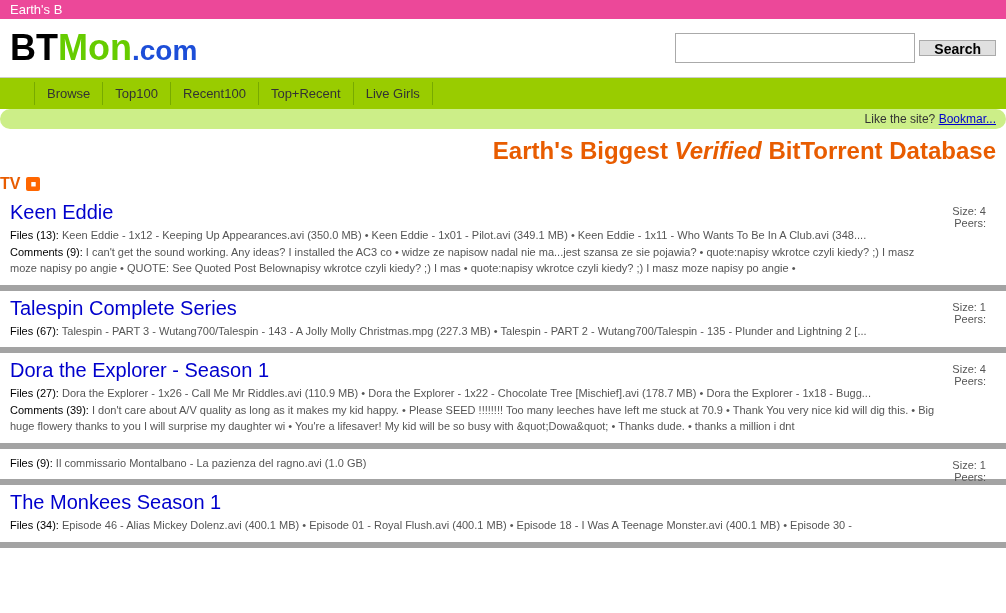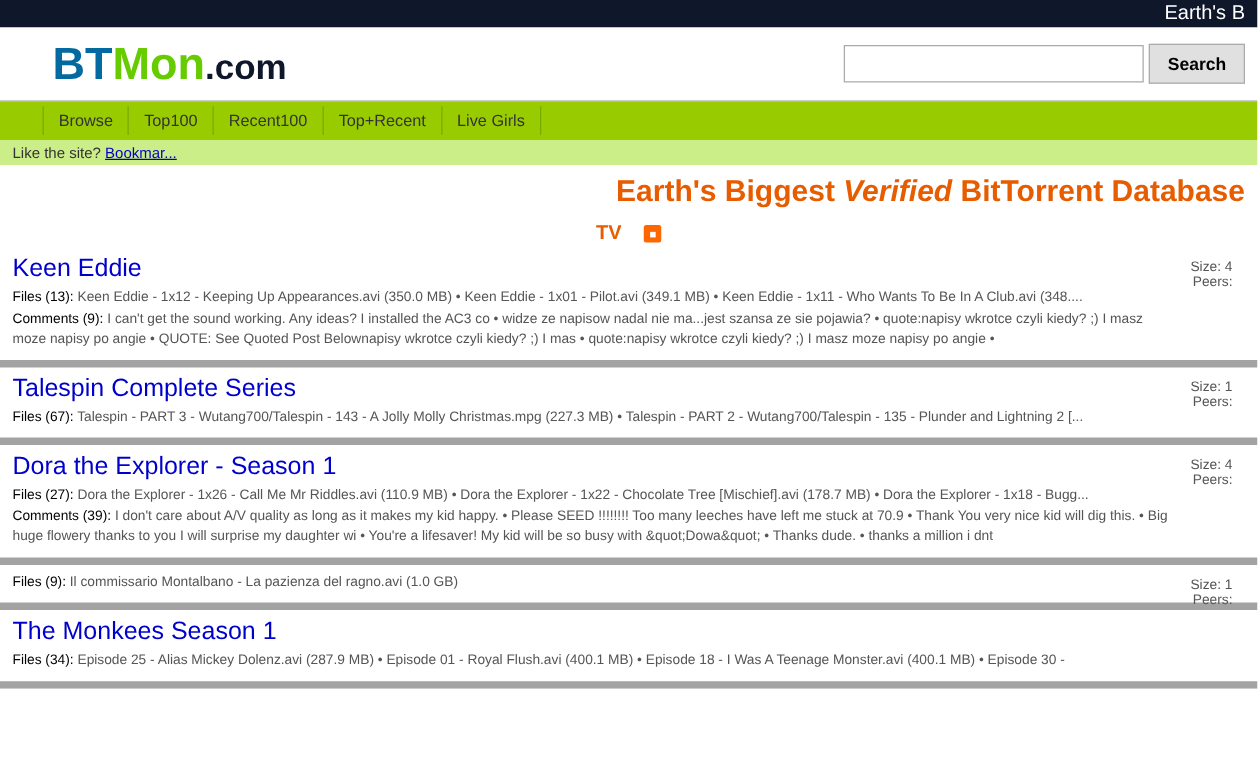--- a/index.html
+++ b/index.html
@@ -12,37 +12,37 @@
       display: flex;
       align-items: center;
       justify-content: space-between;
       border-bottom: 1px solid #ccc;
     }
     #logo {
       font-size: 36px;
       font-weight: bold;
       font-family: Arial, sans-serif;
     }
-    #logo .bt { color: #0369a1; margin-left: 32px; }
+    #logo .bt { color: #000000; }
     #logo .mon { color: #66cc00; }
-    #logo .com { color: #0f172a; font-size: 28px; }
+    #logo .com { color: #1d4ed8; font-size: 28px; }
     #search-area {
       display: flex;
       align-items: center;
       gap: 4px;
     }
     #search-input {
       width: 240px;
       height: 30px;
       border: 1px solid #aaa;
       padding: 0 6px;
       font-size: 14px;
     }
     #search-button {
-      height: 32px;
+      height: 16px;
       padding: 0 14px;
       background: #e0e0e0;
       border: 1px solid #aaa;
       cursor: pointer;
       font-size: 14px;
       font-weight: bold;
     }
 
     
     #navbar {
@@ -57,34 +57,35 @@
       text-decoration: none;
       padding: 4px 12px;
       font-size: 13px;
       border-right: 1px solid #77aa00;
       cursor: pointer;
     }
     .nav-item:first-child { border-left: 1px solid #77aa00; margin-left: 24px; }
 
     
     #top-banner {
-      background: #0f172a;
-      text-align: right;
+      background: #ec4899;
+      text-align: left;
       padding: 2px 10px;
-      font-size: 16px;
+      font-size: 13px;
       color: #fff;
     }
 
     
     #like-bar {
       background: #ccee88;
-      text-align: left;
+      text-align: right;
       padding: 3px 10px;
       font-size: 12px;
       color: #333;
+      border-radius: 10px;
     }
     #like-bar a { color: #0000cc; text-decoration: underline; cursor: pointer; }
 
     
     #hero {
       padding: 8px 10px 4px 10px;
     }
     #hero-title {
       font-size: 24px;
       color: #e85c00;
@@ -95,22 +96,21 @@
 
     
     .section-heading {
       text-align: center;
       padding: 6px 0 2px 0;
       font-size: 16px;
       font-weight: bold;
       color: #e85c00;
       display: flex;
       align-items: center;
-      justify-content: center;
-      gap: 18px;
+      gap: 6px;
     }
     .rss-icon {
       width: 14px; height: 14px;
       background: #f60;
       border-radius: 2px;
       display: inline-flex;
       align-items: center;
       justify-content: center;
       font-size: 9px;
       color: #fff;
@@ -238,17 +238,17 @@
     <div class="torrent-meta">
       <span class="label">Files (9):</span>
       <span>Il commissario Montalbano - La pazienza del ragno.avi (1.0 GB)</span>
     </div>
   </div>
 
   <div class="torrent-item">
     <a class="torrent-title">The Monkees Season 1</a>
     <div class="torrent-meta">
       <span class="label">Files (34):</span>
-      <span>Episode 25 - Alias Mickey Dolenz.avi (287.9 MB) • Episode 01 - Royal Flush.avi (400.1 MB) • Episode 18 - I Was A Teenage Monster.avi (400.1 MB) • Episode 30 -</span>
+      <span>Episode 46 - Alias Mickey Dolenz.avi (400.1 MB) • Episode 01 - Royal Flush.avi (400.1 MB) • Episode 18 - I Was A Teenage Monster.avi (400.1 MB) • Episode 30 -</span>
     </div>
   </div>
 
 </div>
 
 </body></html>

